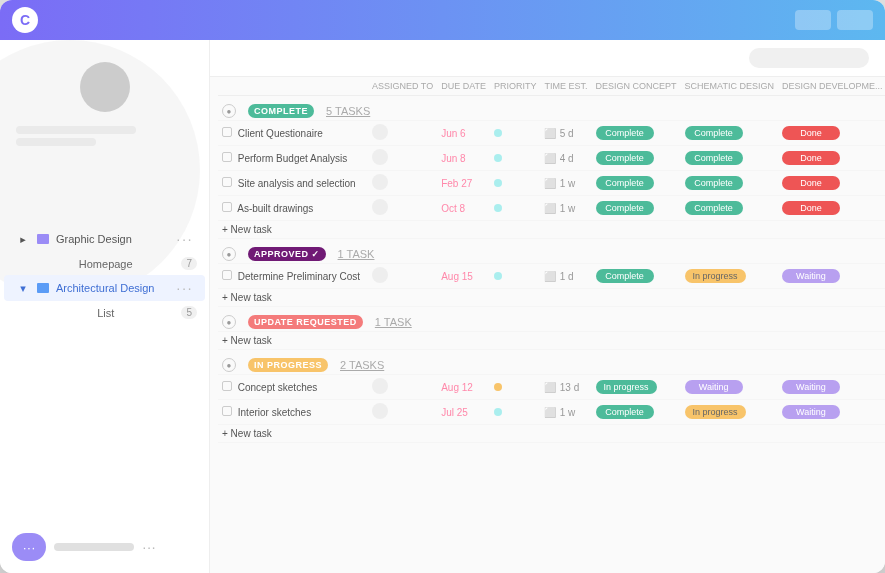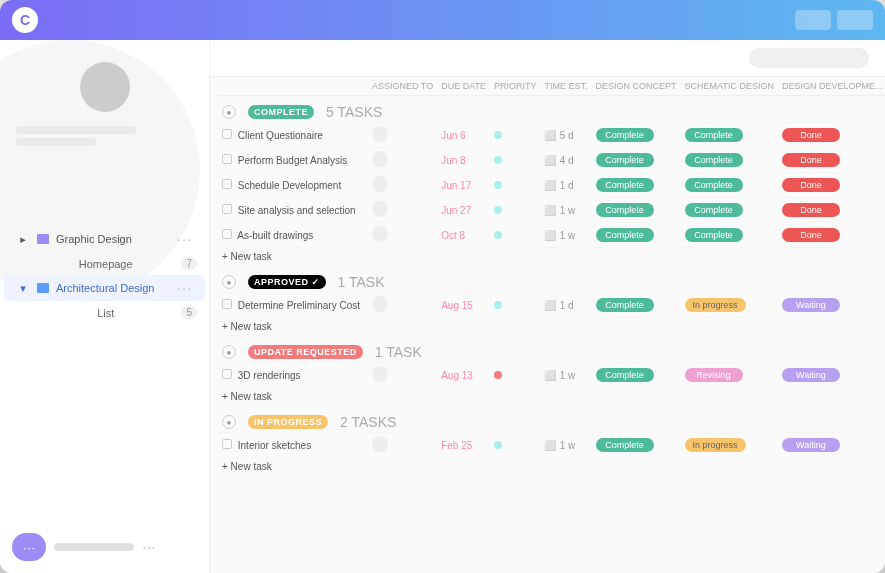--- a/index.html
+++ b/index.html
@@ -238,27 +238,28 @@
     .section-badge {
       font-size: 9px;
       padding: 2px 6px;
       border-radius: 8px;
       font-weight: 700;
       letter-spacing: 0.5px;
       text-transform: uppercase;
       margin-right: 6px;
     }
     .badge-complete { background: #4dbb9a; color: white; }
-    .badge-approved { background: #000000; color: white; }
+    .badge-approved { background: #701a75; color: white; }
     .badge-update { background: #f47b7b; color: white; }
     .badge-inprogress { background: #f8c46a; color: white; }
     .section-task-count {
-      font-size: 14px;
+      font-size: 11px;
       color: #aaa;
       margin-right: 8px;
+      text-decoration: underline;
     }
     .new-task-row {
       padding: 2px 8px 4px 28px;
       font-size: 10px;
       color: #aaa;
       cursor: pointer;
     }
     
     .task-table {
       width: 100%;
@@ -471,52 +472,26 @@
         <span class="status-pill pill-complete">Complete</span>
       </td>
       <td class="col-devlp">
         <span class="status-pill pill-done">Done</span>
       </td>
 
     </tr>
               <tr>
       <td class="col-taskname">
         <span class="checkbox-inline"></span>
-        Schedule Development
+        Site analysis and selection
       </td>
       <td class="col-assign">
         <span class="assign-icon"></span>
       </td>
-      <td class="col-due" style="color:#f8a;font-size:10px;">Jun 17</td>
-      <td class="col-priority">
-        <span class="priority-dot priority-low"></span>
-      </td>
-      <td class="col-time">
-        <span class="time-est">⬜ 1 d</span>
-      </td>
-      <td class="col-design">
-        <span class="status-pill pill-complete">Complete</span>
-      </td>
-      <td class="col-schematic">
-        <span class="status-pill pill-complete">Complete</span>
-      </td>
-      <td class="col-devlp">
-        <span class="status-pill pill-done">Done</span>
-      </td>
-
-    </tr>
-              <tr>
-      <td class="col-taskname">
-        <span class="checkbox-inline"></span>
-        Site analysis and selection
-      </td>
-      <td class="col-assign">
-        <span class="assign-icon"></span>
-      </td>
-      <td class="col-due" style="color:#f8a;font-size:10px;">Jun 27</td>
+      <td class="col-due" style="color:#f8a;font-size:10px;">Feb 27</td>
       <td class="col-priority">
         <span class="priority-dot priority-low"></span>
       </td>
       <td class="col-time">
         <span class="time-est">⬜ 1 w</span>
       </td>
       <td class="col-design">
         <span class="status-pill pill-complete">Complete</span>
       </td>
       <td class="col-schematic">
@@ -597,66 +572,66 @@
               <tr>
     <td colspan="9" style="padding:8px 4px 2px;">
       <div style="display:flex;align-items:center;gap:6px;">
         <div class="section-toggle">●</div>
         <span class="section-badge badge-update">UPDATE REQUESTED</span>
         <span class="section-task-count">1 TASK</span>
       </div>
     </td>
   </tr>
               <tr>
-      <td class="col-taskname">
-        <span class="checkbox-inline"></span>
-        3D renderings
-      </td>
-      <td class="col-assign">
-        <span class="assign-icon"></span>
-      </td>
-      <td class="col-due" style="color:#f8a;font-size:10px;">Aug 13</td>
-      <td class="col-priority">
-        <span class="priority-dot priority-high"></span>
-      </td>
-      <td class="col-time">
-        <span class="time-est">⬜ 1 w</span>
-      </td>
-      <td class="col-design">
-        <span class="status-pill pill-complete">Complete</span>
-      </td>
-      <td class="col-schematic">
-        <span class="status-pill pill-revising">Revising</span>
-      </td>
-      <td class="col-devlp">
-        <span class="status-pill pill-waiting">Waiting</span>
-      </td>
-
-    </tr>
-              <tr>
     <td colspan="9" class="new-task-row">+ New task</td>
   </tr>
               <tr>
     <td colspan="9" style="padding:8px 4px 2px;">
       <div style="display:flex;align-items:center;gap:6px;">
         <div class="section-toggle">●</div>
         <span class="section-badge badge-inprogress">IN PROGRESS</span>
         <span class="section-task-count">2 TASKS</span>
       </div>
     </td>
   </tr>
               <tr>
       <td class="col-taskname">
         <span class="checkbox-inline"></span>
-        Interior sketches
+        Concept sketches
       </td>
       <td class="col-assign">
         <span class="assign-icon"></span>
       </td>
-      <td class="col-due" style="color:#f8a;font-size:10px;">Feb 25</td>
+      <td class="col-due" style="color:#f8a;font-size:10px;">Aug 12</td>
+      <td class="col-priority">
+        <span class="priority-dot priority-med"></span>
+      </td>
+      <td class="col-time">
+        <span class="time-est">⬜ 13 d</span>
+      </td>
+      <td class="col-design">
+        <span class="status-pill pill-complete">In progress</span>
+      </td>
+      <td class="col-schematic">
+        <span class="status-pill pill-waiting">Waiting</span>
+      </td>
+      <td class="col-devlp">
+        <span class="status-pill pill-waiting">Waiting</span>
+      </td>
+
+    </tr>
+              <tr>
+      <td class="col-taskname">
+        <span class="checkbox-inline"></span>
+        Interior sketches
+      </td>
+      <td class="col-assign">
+        <span class="assign-icon"></span>
+      </td>
+      <td class="col-due" style="color:#f8a;font-size:10px;">Jul 25</td>
       <td class="col-priority">
         <span class="priority-dot priority-low"></span>
       </td>
       <td class="col-time">
         <span class="time-est">⬜ 1 w</span>
       </td>
       <td class="col-design">
         <span class="status-pill pill-complete">Complete</span>
       </td>
       <td class="col-schematic">

